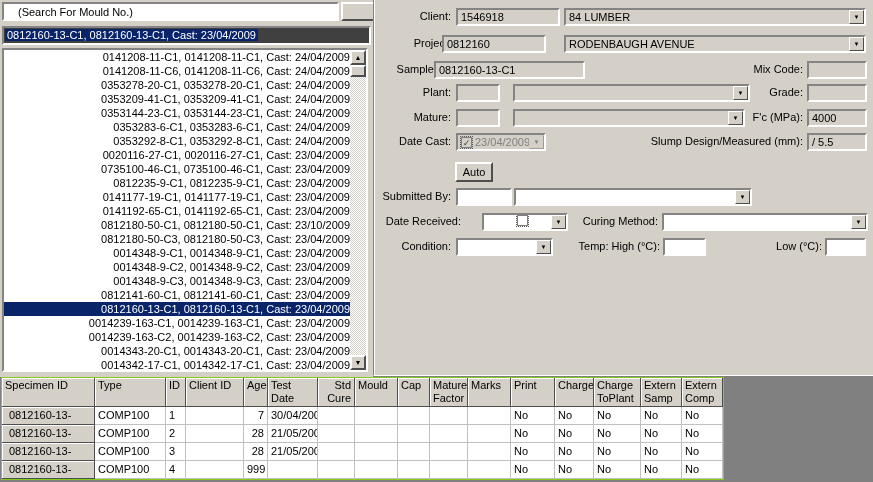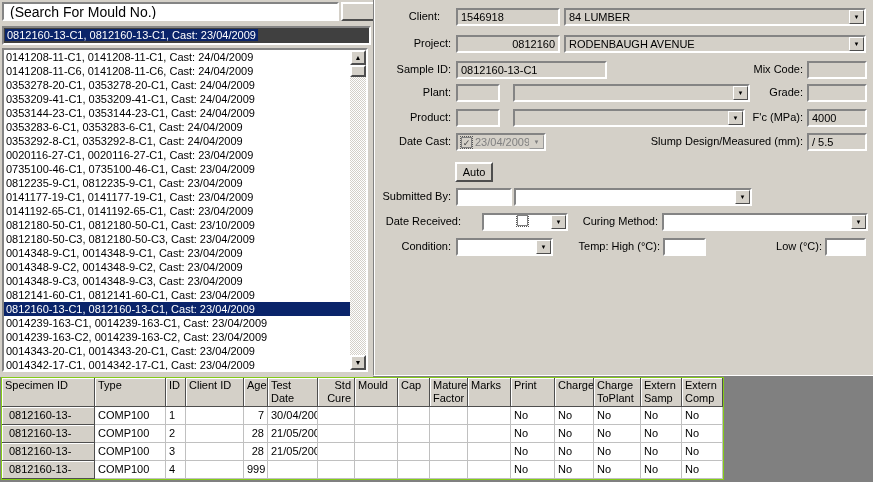--- a/index.html
+++ b/index.html
@@ -13,33 +13,33 @@
   .sunken { border:2px solid; border-color:#848484 #ffffff #ffffff #848484; background:#404040; }
   .btnface { background:#d4d0c8; border:2px solid; border-color:#ffffff #4e4e4e #4e4e4e #ffffff; }
   .gray { background:#d4d0c8; }
   .white { background:#ffffff; }
 
   
   .left-pane { position:absolute; left:0; top:0; width:373px; height:377px; background:#d4d0c8; }
   .search-input {
     position:absolute; left:2px; top:2px; width:337px; height:19px;
     border:2px solid; border-color:#848484 #ffffff #ffffff #848484;
-    background:#fff; font-family:"Liberation Sans", sans-serif; font-size:14px;
-    padding:0 6px; outline:none; color:#000;
+    background:#fff; font-family:"Liberation Sans", sans-serif; font-size:11px;
+    padding:0 14px; outline:none; color:#000;
   }
   .find-btn {
     position:absolute; left:341px; top:2px; width:30px; height:19px;
     font-family:"Liberation Sans", sans-serif; font-size:11px; color:#000;
     display:flex; align-items:center; justify-content:center; cursor:default;padding-left:40px;
   }
   .sel-display { position:absolute; left:2px; top:26px; width:369px; height:19px; line-height:15px; padding:0 1px; white-space:nowrap; overflow:hidden; }
   .sel-display .hl { background:#0a246a; color:#fff; padding:0 2px; }
   .listbox { position:absolute; left:2px; top:48px; width:366px; height:324px; }
   .list-viewport { position:absolute; left:0; top:0; right:16px; bottom:0; overflow:hidden; background:#fff; }
-  .list-item { height:14px; line-height:14px; padding-left:2px; white-space:nowrap; overflow:hidden; }
+  .list-item { height:14px; line-height:14px; padding-left:2px; white-space:nowrap; overflow:hidden;text-align:right; }
   .list-item.selected { background:#0a246a; color:#fff; }
   .vscroll {
     position:absolute; right:0; top:0; bottom:0; width:16px;
     background:#fff;
     background-image:conic-gradient(#ffffff 0 25%, #d4d0c8 0 50%, #ffffff 0 75%, #d4d0c8 0 100%);
     background-size:2px 2px;
   }
   .sb-btn { position:absolute; left:0; width:16px; height:15px; display:flex; align-items:center; justify-content:center; font-size:7px; color:#000; }
   .sb-up { top:0; }
   .sb-down { bottom:0; }
@@ -123,49 +123,49 @@
     <div class="vscroll">
       <div class="sb-btn sb-up btnface">▲</div>
       <div class="sb-thumb btnface"></div>
       <div class="sb-btn sb-down btnface">▼</div>
     </div>
   </div>
 </div>
 
 <div class="right-pane"></div>
 
-<div class="lbl" style="left:290px; top:10px; width:150px;">Client:</div>
+<div class="lbl" style="left:301px; top:10px; width:150px;">Client:</div>
 <div class="field gray" style="left:456px; top:8px; width:104px;">1546918</div>
 <div class="field gray combo" style="left:564px; top:8px; width:302px;">
   <span>84 LUMBER</span>
   <span class="arrow">▼</span>
 </div>
 
 <div class="lbl" style="left:301px; top:37px; width:150px;">Project:</div>
-<div class="field gray" style="left:456px; top:35px; width:104px;text-align:right;">0812160</div>
+<div class="field gray" style="left:442px; top:35px; width:104px;">0812160</div>
 <div class="field gray combo" style="left:564px; top:35px; width:302px;">
   <span>RODENBAUGH AVENUE</span>
   <span class="arrow">▼</span>
 </div>
 
 <div class="lbl" style="left:301px; top:63px; width:150px;">Sample ID:</div>
-<div class="field gray" style="left:456px; top:61px; width:151px;">0812160-13-C1</div>
+<div class="field gray" style="left:434px; top:61px; width:151px;">0812160-13-C1</div>
 <div class="lbl" style="left:653px; top:63px; width:150px;">Mix Code:</div>
 <div class="field gray" style="left:807px; top:61px; width:60px;"></div>
 
 <div class="lbl" style="left:301px; top:86px; width:150px;">Plant:</div>
 <div class="field gray" style="left:456px; top:84px; width:44px;"></div>
 <div class="field gray combo" style="left:513px; top:84px; width:237px;">
   <span></span>
   <span class="arrow">▼</span>
 </div>
 <div class="lbl" style="left:653px; top:86px; width:150px;">Grade:</div>
 <div class="field gray" style="left:807px; top:84px; width:60px;"></div>
 
-<div class="lbl" style="left:301px; top:111px; width:150px;">Product:</div>
+<div class="lbl" style="left:301px; top:111px; width:150px;">Mature:</div>
 <div class="field gray" style="left:456px; top:109px; width:44px;"></div>
 <div class="field gray combo" style="left:513px; top:109px; width:232px;">
   <span></span>
   <span class="arrow">▼</span>
 </div>
 <div class="lbl" style="left:653px; top:111px; width:150px;">F'c (MPa):</div>
 <div class="field gray" style="left:807px; top:109px; width:60px;">4000</div>
 
 <div class="lbl" style="left:301px; top:135px; width:150px;">Date Cast:</div>
 <div class="field gray combo datefield" style="left:456px; top:133px; width:90px;">

